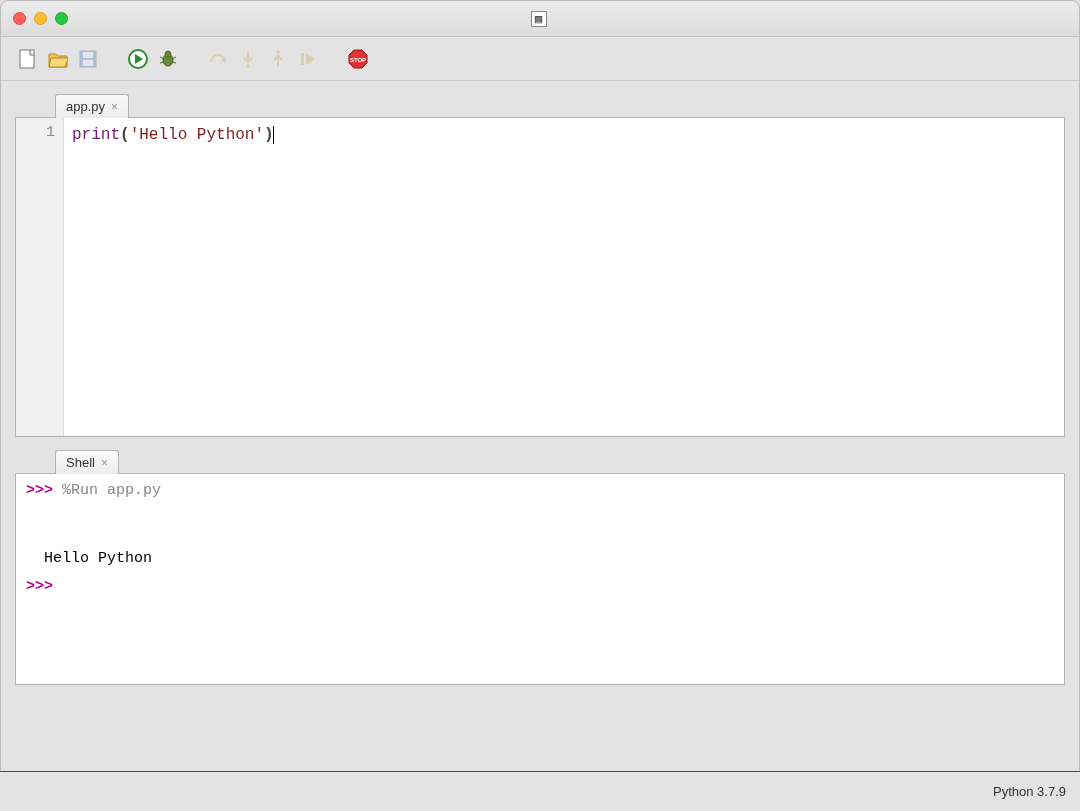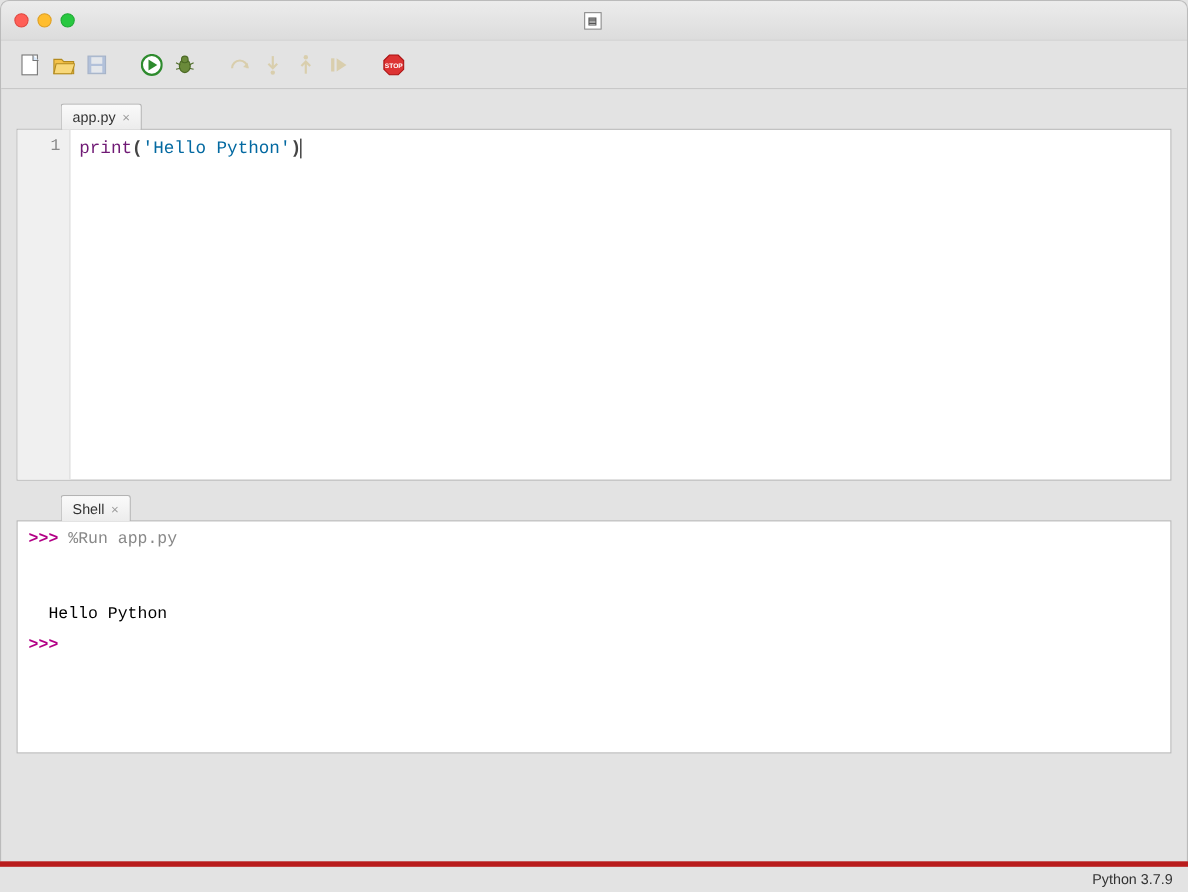--- a/index.html
+++ b/index.html
@@ -105,21 +105,21 @@
   flex: 1;
   padding: 6px 8px;
   font-family: "Courier New", monospace;
   font-size: 16px;
   line-height: 22px;
   white-space: pre;
   position: relative;
 }
 .tok-fn { color: #701a75; }
 .tok-paren { color: #444; font-weight: bold; }
-.tok-str { color: #0369a1; }
+.tok-str { color: #7f1d1d; }
 .cursor {
   display: inline-block;
   width: 1.5px; height: 18px;
   background: #000;
   vertical-align: text-bottom;
   margin-left: -1px;
 }
 .shell-body {
   background: #fff;
   border: 1px solid #b3b3b3;
@@ -129,23 +129,23 @@
   font-size: 15px;
   line-height: 22px;
   overflow: auto;
 }
 .shell-prompt { color: #b30086; font-weight: bold; }
 .shell-cmd { color: #888; }
 .shell-output { color: #000; padding-left: 18px; margin-top: 40px; }
 .status-bar {
   position: absolute;
   bottom: 0; left: 0; right: 0;
-  height: 28px;
-  background: #e3e3e3;
-  border-top: 5px solid #b91c1c;
+  height: 40px;
+  background: #e3e3e3;
+  border-top: 1px solid #b91c1c;
   display: flex;
   align-items: center;
   justify-content: flex-end;
   padding: 0 14px;
   font-size: 13px;
   color: #333;
 }
 </style>
 </head>
 <body>

